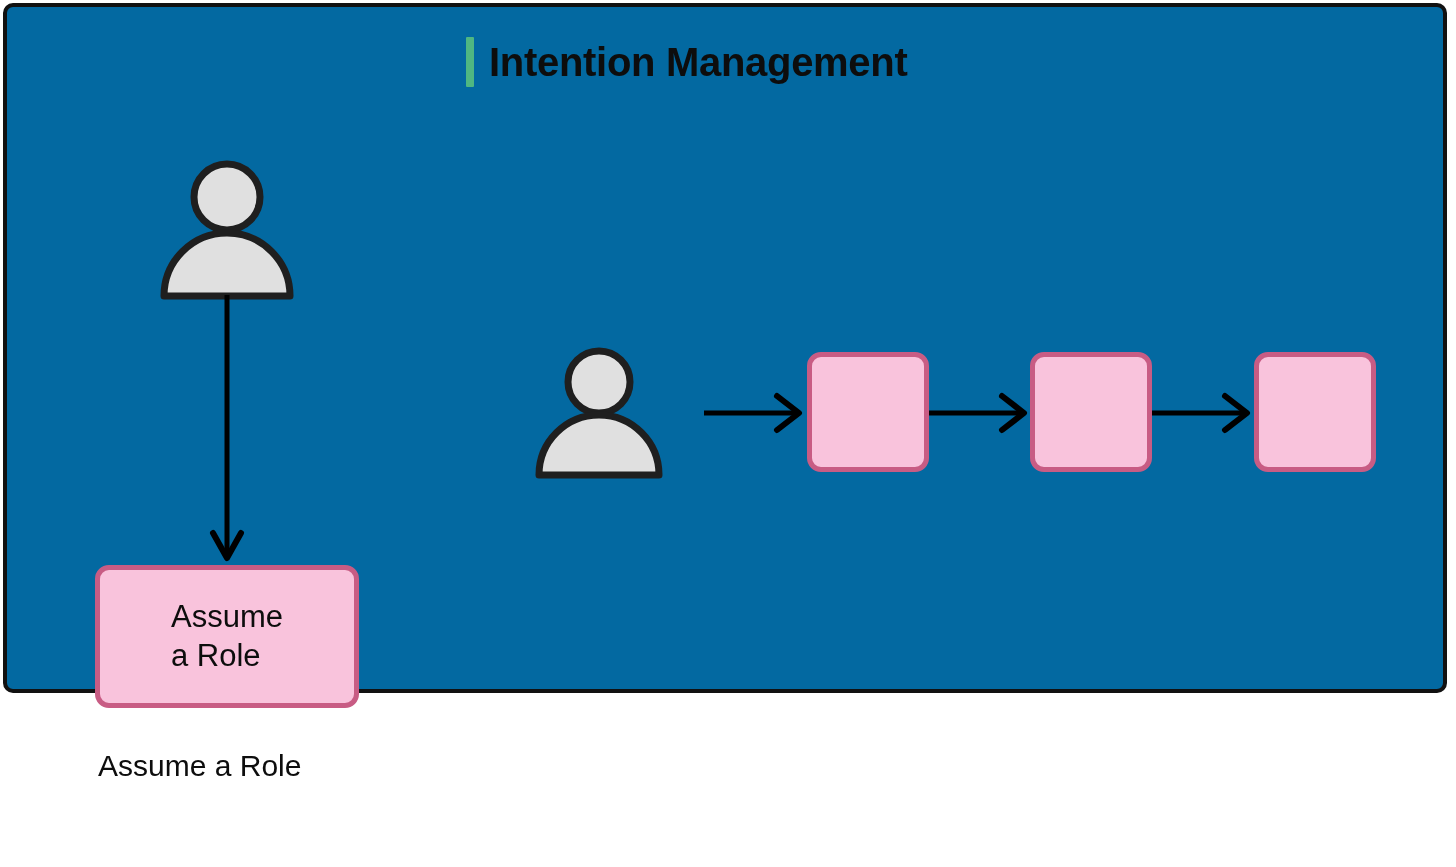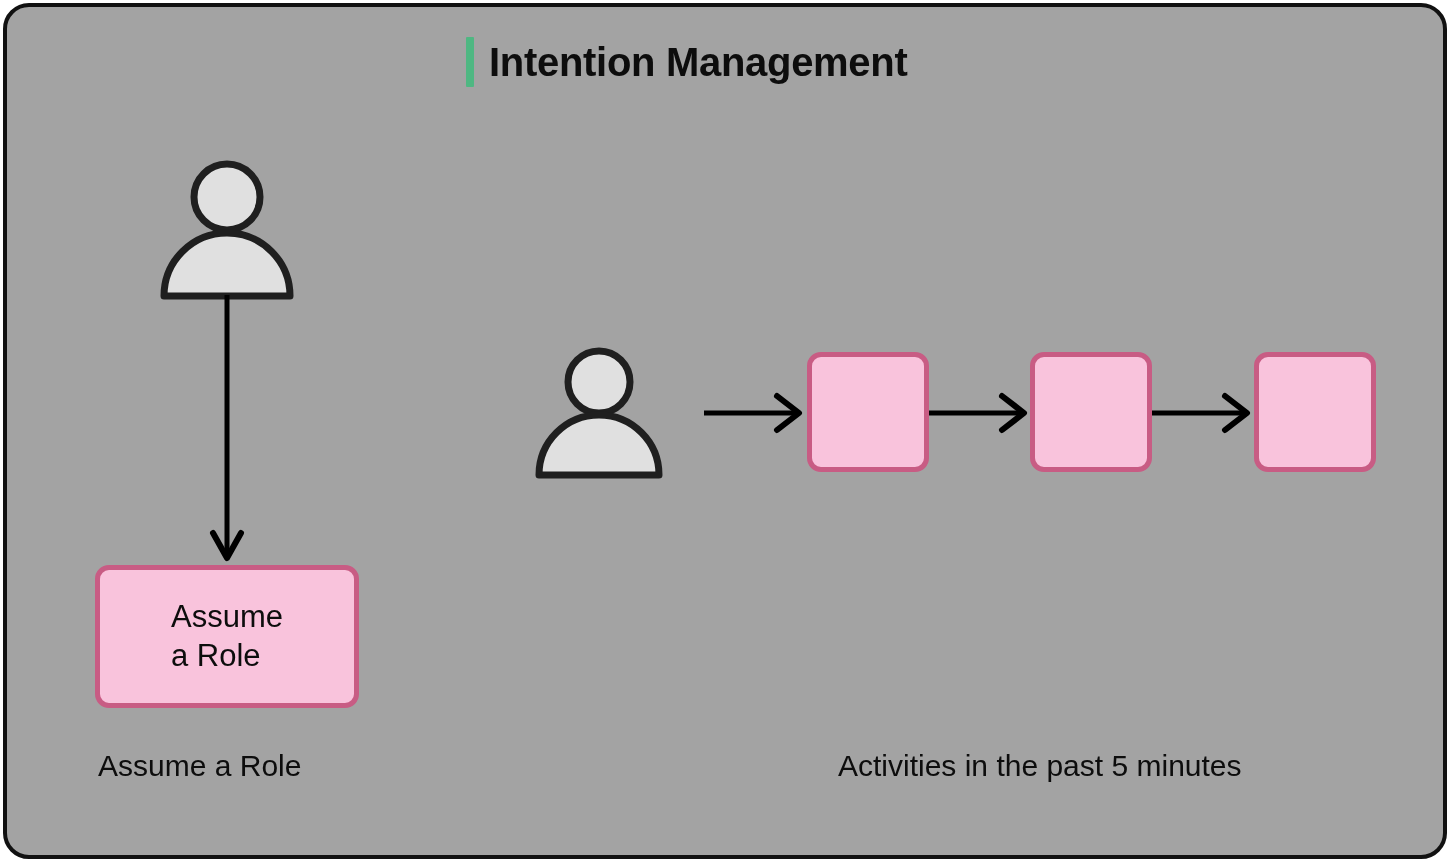--- a/index.html
+++ b/index.html
@@ -13,24 +13,24 @@
     height: 867px;
     font-family: "Liberation Sans", sans-serif;
     overflow: hidden;
   }
 
   #canvas {
     position: absolute;
     left: 3px;
     top: 3px;
     width: 1444px;
-    height: 856px;
-    background: #a3a3a3;
+    height: 690px;
+    background: #0369a1;
     border: 4px solid #111111;
-    border-radius: 26px;
+    border-radius: 10px;
     box-sizing: border-box;
   }
 
   
   #title-block {
     position: absolute;
     left: 459px;
     top: 27px;
     display: flex;
     align-items: center;
@@ -161,15 +161,14 @@
 
   <div class="arrow" style="left:1145px; top:385px;">
     <svg width="100" height="42" viewBox="0 0 100 42">
       <line x1="0" y1="21" x2="94" y2="21" stroke="#000000" stroke-width="5"></line>
       <polyline points="73,4 95,21 73,38" fill="none" stroke="#000000" stroke-width="6" stroke-linecap="round" stroke-linejoin="round"></polyline>
     </svg>
   </div>
 
   <div class="flow-box" style="left:1247px; top:345px; width:122px; height:120px;"></div>
 
-  <div class="caption" id="caption-activities">Activities in the past 5 minutes</div>
 
 </div>
 
 </body></html>

